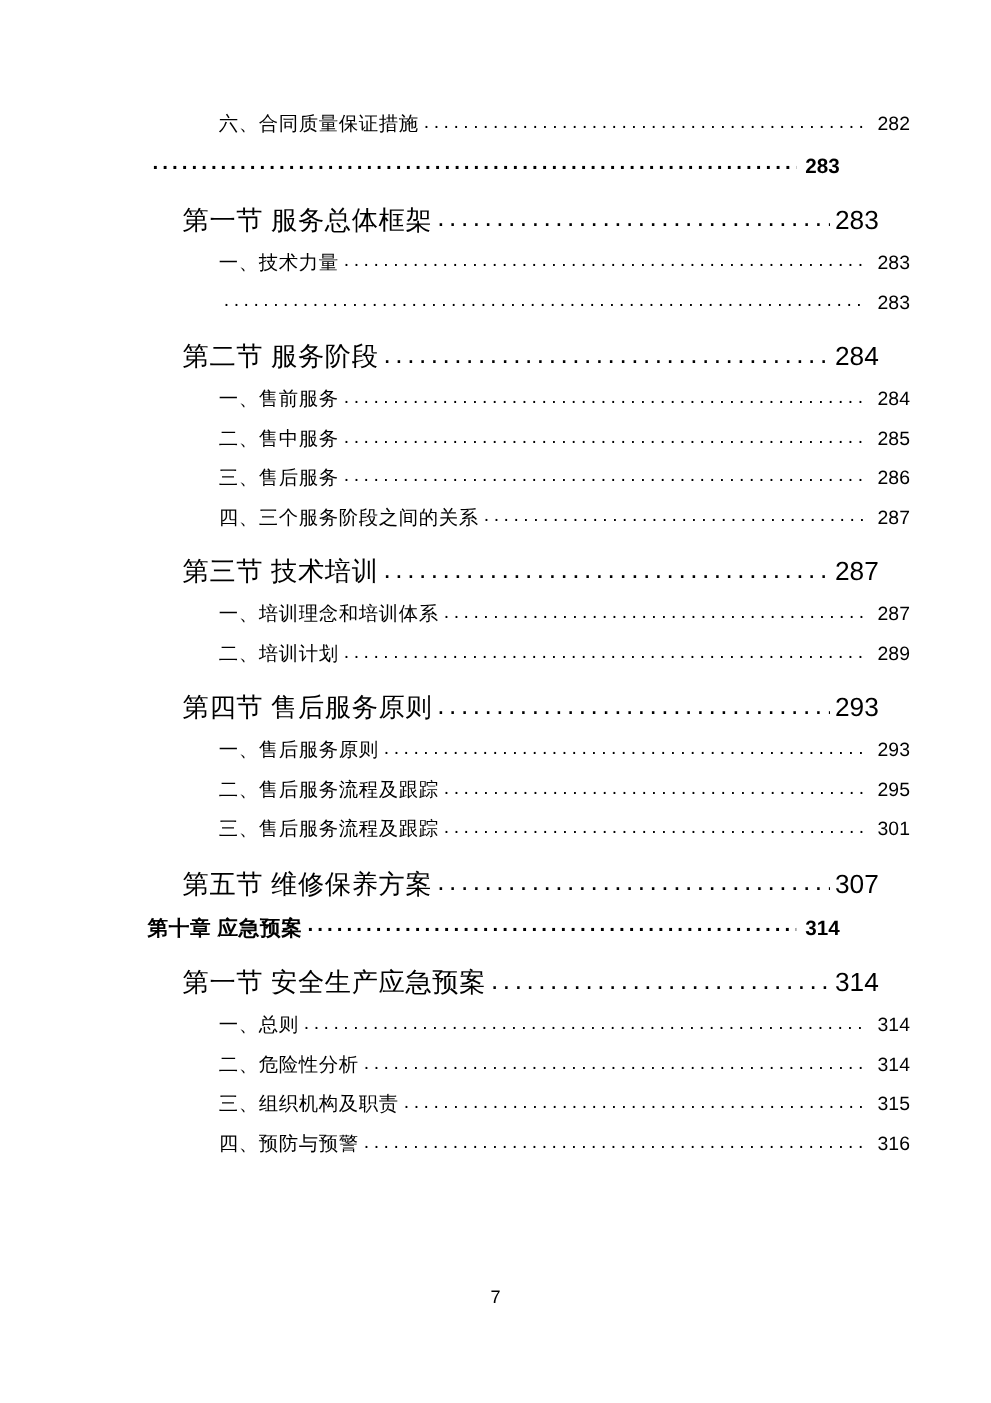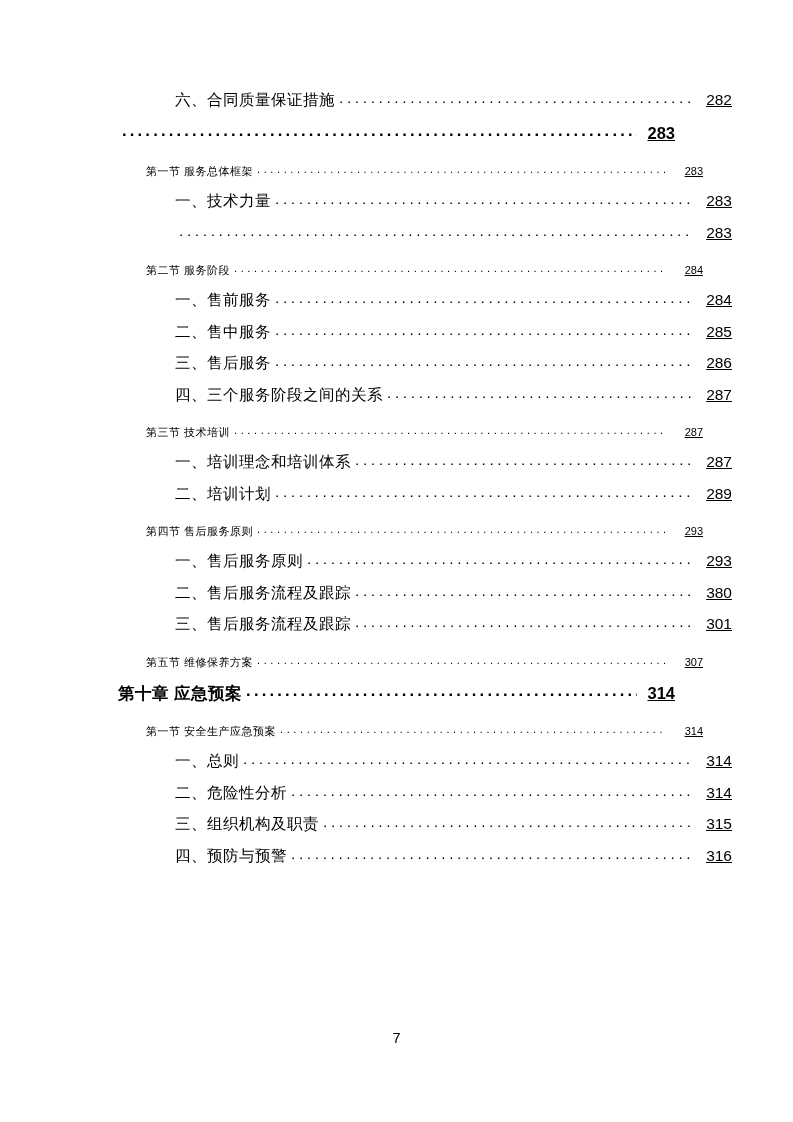--- a/index.html
+++ b/index.html
@@ -41,36 +41,35 @@
     overflow: hidden;
     white-space: nowrap;
     margin: 0 4px;
     position: relative;
     bottom: 2px;
     letter-spacing: 3.6px;
     color: #000;
   }
   .toc-entry .page-num {
     flex: 0 0 auto;
-    text-align: right;
+    text-align: center;
     min-width: 34px;
-    text-decoration: underline;
   }
 
   
   .lvl-chapter {
     font-weight: bold;
     font-size: 16.5px;
     padding-left: 0px;
     margin-top: 17px;
     margin-bottom: 17px;
   }
   .lvl-chapter .leader { letter-spacing: 3.2px; bottom: 3px; }
   .lvl-section {
-    font-size: 11px;
+    font-size: 21px;
     padding-left: 28px;
     margin-top: 25px;
     margin-bottom: 16px;
   }
   .lvl-item {
     font-size: 15.5px;
     padding-left: 57px;
     margin-top: 16px;
     margin-bottom: 16px;
   }
@@ -160,21 +159,21 @@
         <span class="page-num">293</span>
       </div>
       <div class="toc-entry lvl-item">
         <span class="label">一、售后服务原则</span>
         <span class="leader">.......................................................................................................................</span>
         <span class="page-num">293</span>
       </div>
       <div class="toc-entry lvl-item">
         <span class="label">二、售后服务流程及跟踪</span>
         <span class="leader">.......................................................................................................................</span>
-        <span class="page-num">380</span>
+        <span class="page-num">295</span>
       </div>
       <div class="toc-entry lvl-item">
         <span class="label">三、售后服务流程及跟踪</span>
         <span class="leader">.......................................................................................................................</span>
         <span class="page-num">301</span>
       </div>
       <div class="toc-entry lvl-section">
         <span class="label">第五节  维修保养方案</span>
         <span class="leader">.......................................................................................................................</span>
         <span class="page-num">307</span>

